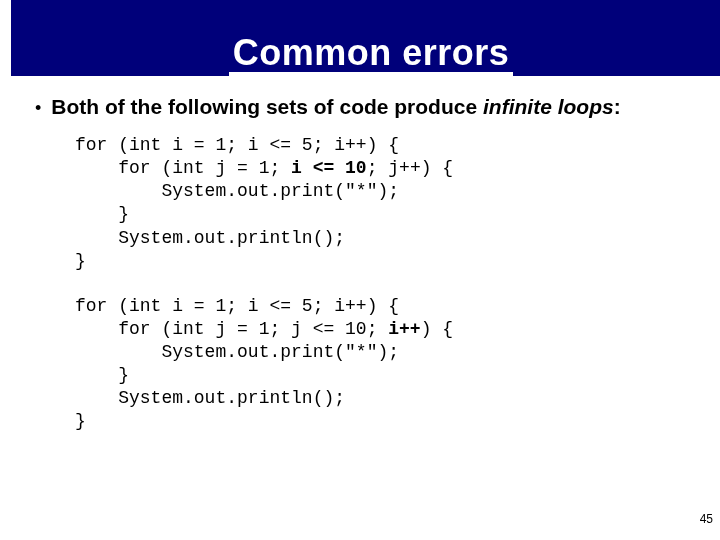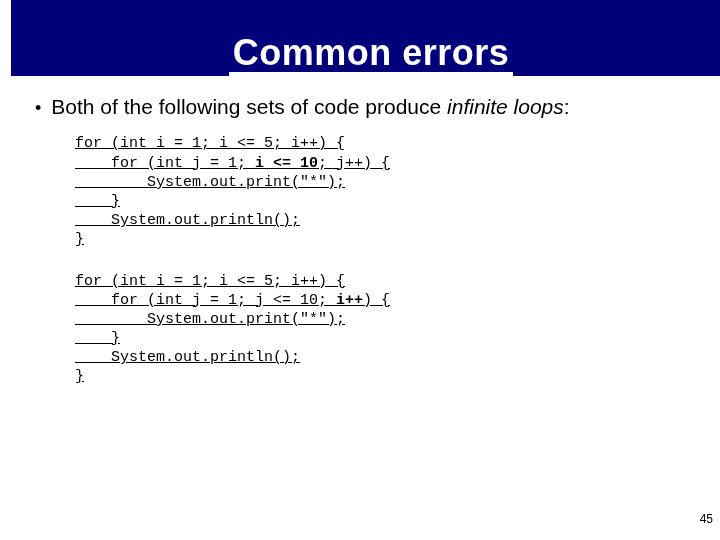--- a/index.html
+++ b/index.html
@@ -3,23 +3,23 @@
 <meta charset="utf-8">
 <style>
   * { margin: 0; padding: 0; box-sizing: border-box; }
   html, body { width: 720px; height: 540px; overflow: hidden; font-family: Verdana, Geneva, sans-serif; background: #fff; }
   .slide { width: 720px; height: 540px; position: relative; background: #fff; margin-left: 11px; }
   .title-band { width: 100%; height: 76px; background: #00007a; display: flex; align-items: flex-end; justify-content: center; padding-bottom: 4px; position: relative; }
   .title-text { color: #fff; font-weight: bold; font-size: 36px; letter-spacing: 0.5px; border-bottom: 4px solid #fff; padding: 0 4px; line-height: 1.05; margin-bottom: -4px; }
   .content { padding: 18px 24px 0 24px; }
   .bullet-row { display: flex; align-items: baseline; font-size: 21px; color: #000; margin-bottom: 14px; }
   .bullet-dot { margin-right: 10px; font-size: 18px; line-height: 1.3; }
-  .bullet-text { line-height: 1.25; }
+  .bullet-text { line-height: 1.25; font-weight: bold; }
   .italic { font-style: italic; }
-  .code-block { font-family: "Courier New", Courier, monospace; font-size: 15px; color: #000; white-space: pre; margin-left: 40px; margin-bottom: 22px; line-height: 1.28; text-decoration: underline; }
+  .code-block { font-family: "Courier New", Courier, monospace; font-size: 18px; color: #000; white-space: pre; margin-left: 40px; margin-bottom: 22px; line-height: 1.28; }
   .bold { font-weight: bold; }
   .page-num { position: absolute; right: 18px; bottom: 14px; font-size: 12px; color: #000; font-family: Verdana, Geneva, sans-serif; }
 </style>
 </head>
 <body>
 
 <div class="slide">
 
   <div class="title-band">
     <div class="title-text">Common errors</div>

